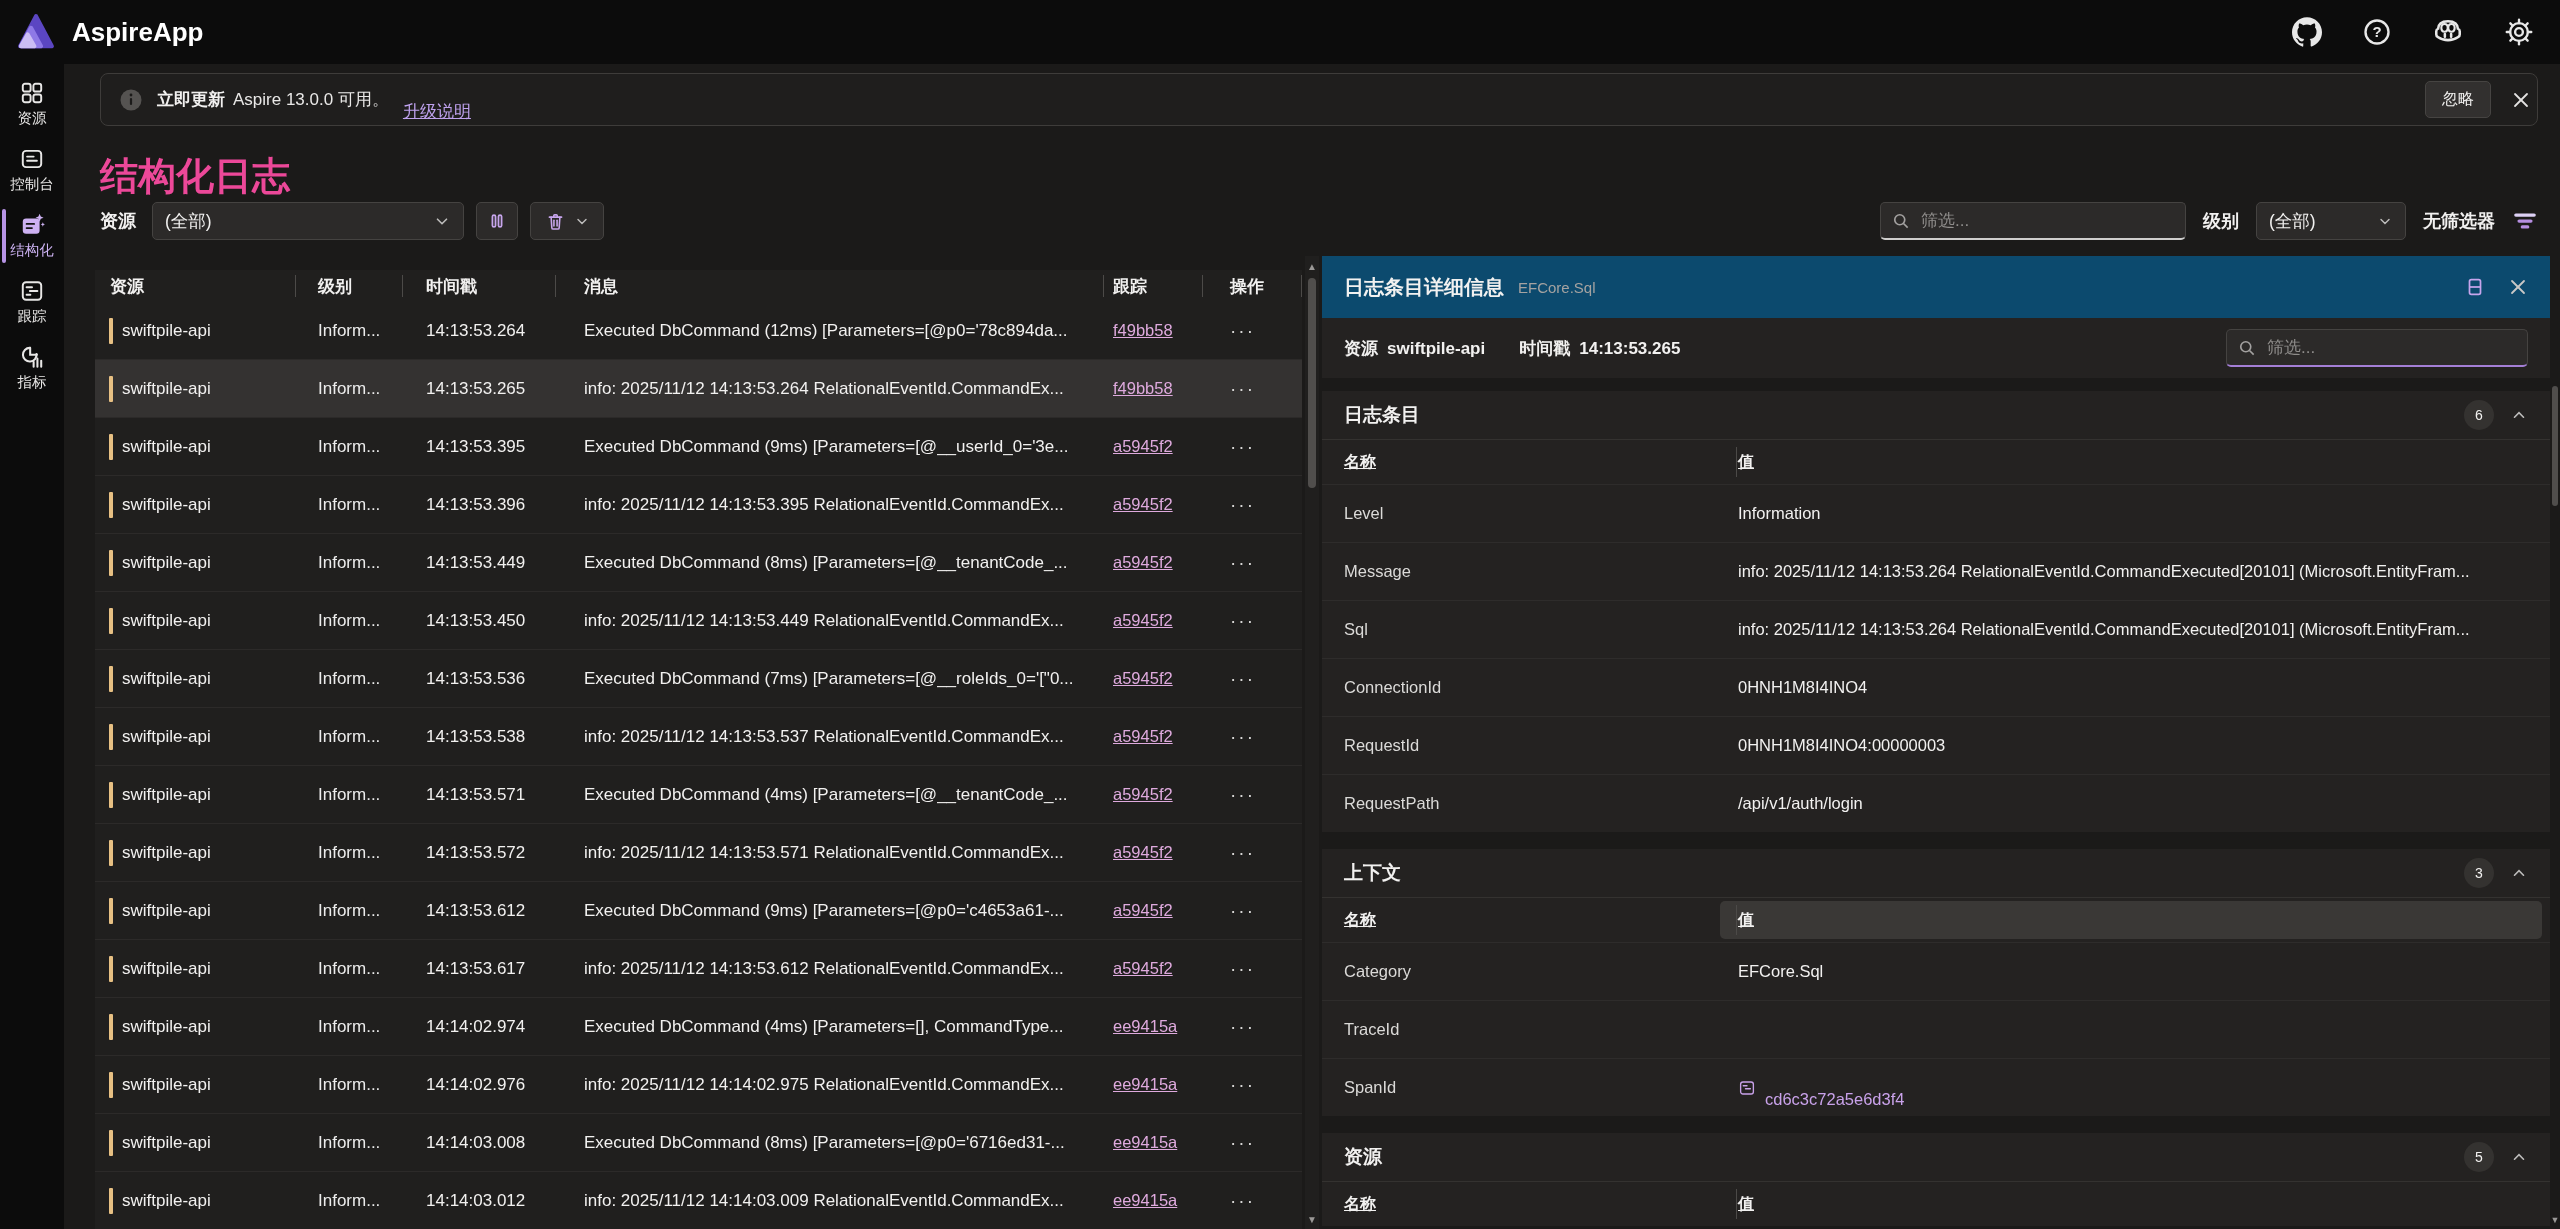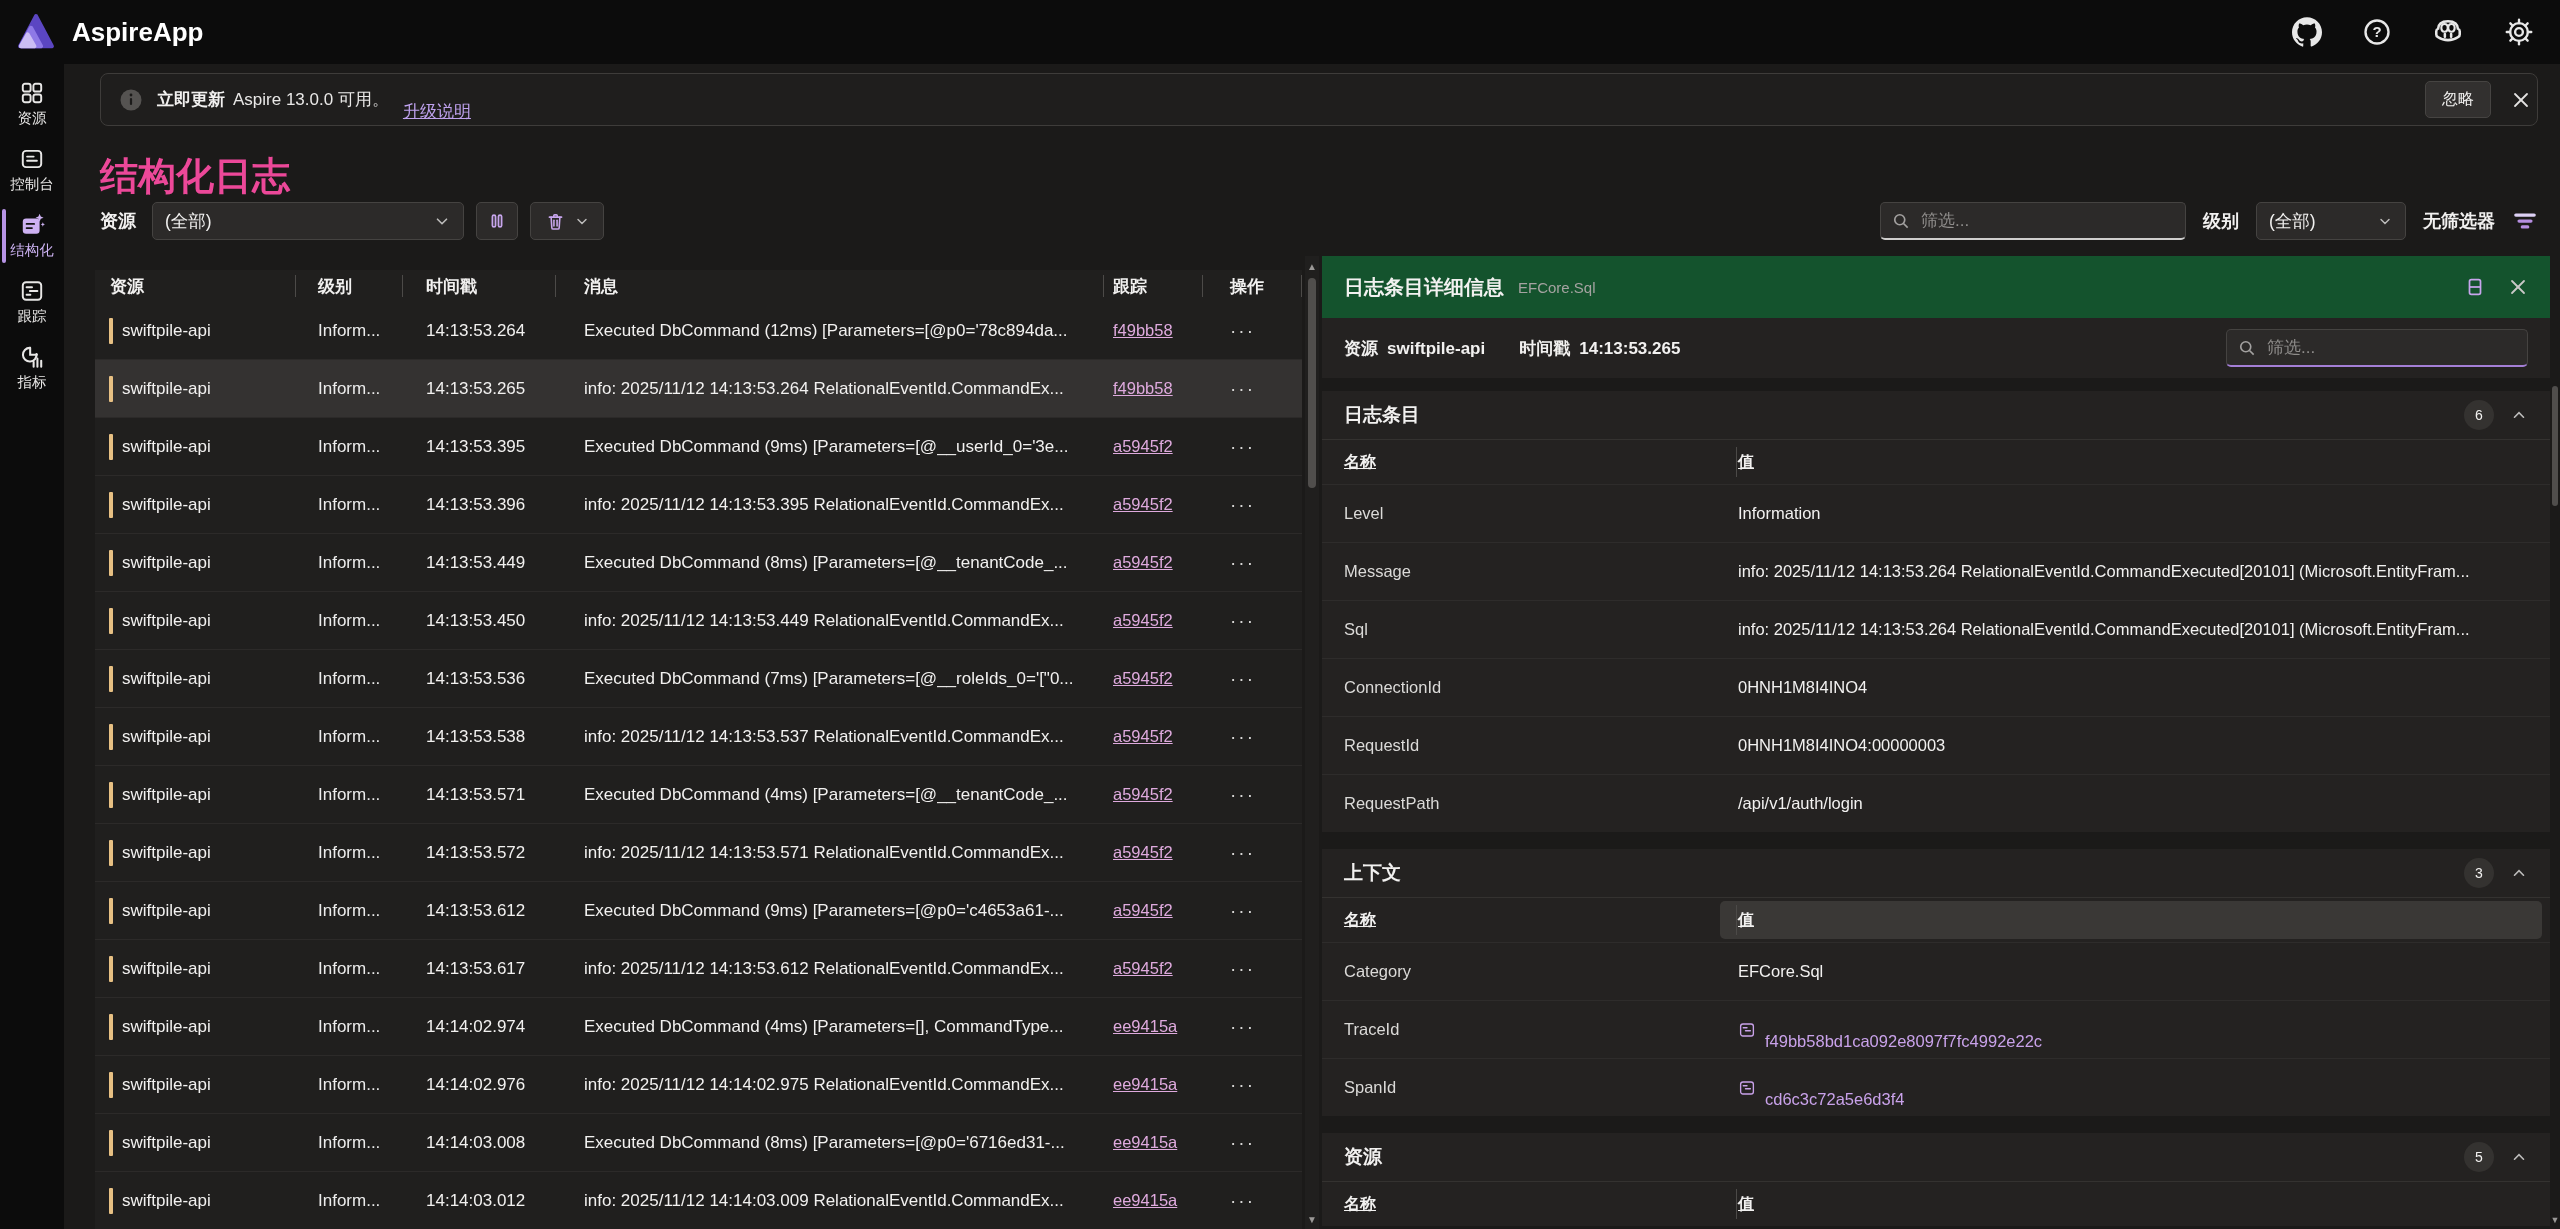--- a/index.html
+++ b/index.html
@@ -87,21 +87,21 @@
         padding:0 0 0 27px;text-align:left;}
 
   
   .vscroll{position:absolute;left:1241px;top:192px;bottom:0;width:14px;background:#201f1e;}
   .vscroll .arrow{position:absolute;left:0;width:14px;height:16px;color:#9a9896;font-size:10px;
         display:flex;align-items:center;justify-content:center;}
   .vscroll .thumb{position:absolute;left:3px;width:8px;border-radius:4px;background:#504e4c;}
 
   
   .details{position:absolute;left:1258px;top:192px;right:10px;bottom:0;background:#1b1a19;}
-  .d-header{height:62px;background:#14532d;display:flex;align-items:center;padding:0 22px;justify-content:center;}
+  .d-header{height:62px;background:#0c4a6e;display:flex;align-items:center;padding:0 22px;justify-content:center;}
   .d-title{font-size:20px;font-weight:700;}
   .d-sub-title{font-size:15px;color:#a5a3a1;margin-left:14px;}
   .d-header-right{margin-left:auto;display:flex;align-items:center;gap:22px;}
   .icon-btn{background:none;border:none;padding:0;}
 
   .d-sub{height:60px;background:#242221;display:flex;align-items:center;padding:0 22px;}
   .d-sub .kv{font-size:17px;font-weight:700;margin-right:34px;}
   .d-sub .kv .k{margin-right:9px;}
   .detail-search{width:302px;margin-left:auto;border-bottom:2px solid #a47fd6;}
 
@@ -611,32 +611,20 @@
           <div class="sec-cols hl">
             <span class="ncol">名称</span>
             <span class="vcol">值</span>
           </div>
           <div class="sec-row">
             <span class="ncol">Category</span>
             <span class="vcol">EFCore.Sql</span>
           </div>
           <div class="sec-row">
             <span class="ncol">TraceId</span>
-            <span class="vcol">
-              <span class="tid">
-                <span>
-                  <svg width="18" height="18" viewBox="0 0 24 24" fill="none" stroke="#c9a2ea" stroke-width="1.8" stroke-linecap="round">
-                    <rect x="3.5" y="4" width="17" height="16" rx="3"></rect>
-                    <line x1="7" y1="9" x2="12" y2="9"></line>
-                    <line x1="10" y1="13" x2="16.5" y2="13"></line>
-                  </svg>
-                </span>
-                <a class="tid-link">f49bb58bd1ca092e8097f7fc4992e22c</a>
-              </span>
-            </span>
           </div>
           <div class="sec-row">
             <span class="ncol">SpanId</span>
             <span class="vcol">
               <span class="tid">
                 <span>
                   <svg width="18" height="18" viewBox="0 0 24 24" fill="none" stroke="#c9a2ea" stroke-width="1.8" stroke-linecap="round">
                     <rect x="3.5" y="4" width="17" height="16" rx="3"></rect>
                     <line x1="7" y1="9" x2="12" y2="9"></line>
                     <line x1="10" y1="13" x2="16.5" y2="13"></line>

